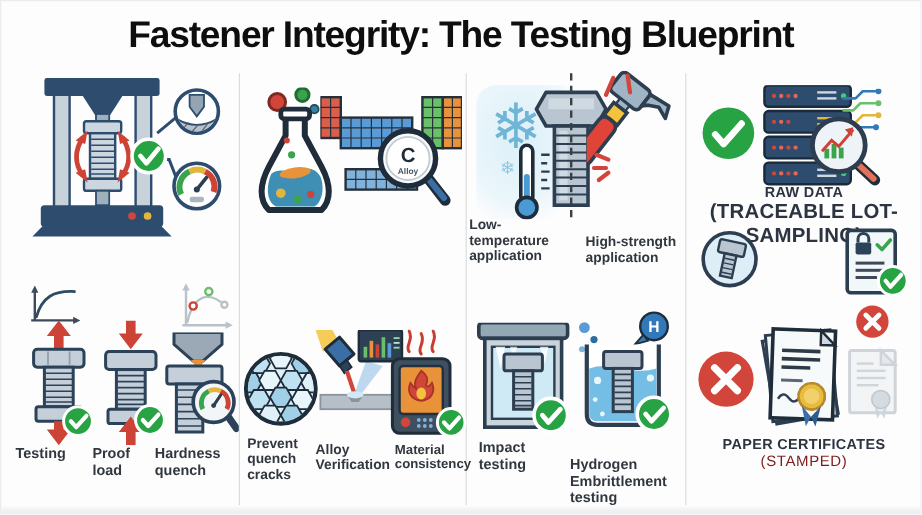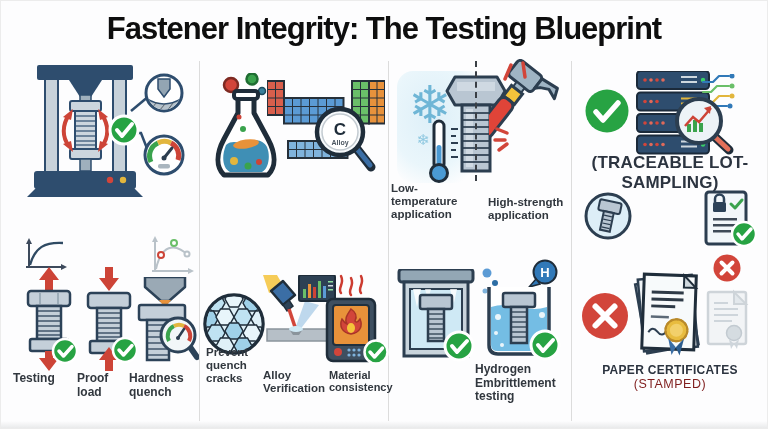--- a/index.html
+++ b/index.html
@@ -286,21 +286,21 @@
     <circle cx="34" cy="77" r="1.6" fill="#7fb3dc"></circle>
       <circle cx="24" cy="82" r="1.6" fill="#7fb3dc"></circle>
     <circle cx="29" cy="82" r="1.6" fill="#7fb3dc"></circle>
       <circle cx="34" cy="82" r="1.6" fill="#7fb3dc"></circle>
     <g>
       <circle cx="51" cy="79" r="11.5" fill="#27a343" stroke="#ffffff" stroke-width="2.5"></circle>
       <path d="M45,79 l4.5,5 l8,-9" fill="none" stroke="#ffffff" stroke-width="3.5" stroke-linecap="round" stroke-linejoin="round"></path>
     </g>
   </svg>
 
-  <div class="lbl mid" style="left:205px;top:345px;width:62px">Prevent quench cracks</div>
+  <div class="lbl mid" style="left:205px;top:363px;width:62px">Prevent quench cracks</div>
   <div class="lbl mid" style="left:262px;top:368px;width:70px">Alloy Verification</div>
   <div class="lbl small" style="left:328px;top:368px;width:58px">Material consistency</div>
 
   <div class="coldwash"></div>
 
   <svg class="abs" style="left:398px;top:70px" width="62" height="64" viewBox="0 0 62 64">
     <text x="31" y="52" text-anchor="middle" font-size="52" fill="#6fb6d6" font-family="DejaVu Sans">❄</text>
   </svg>
 
   <svg class="abs" style="left:414px;top:116px" width="52" height="66" viewBox="0 0 52 66">
@@ -407,21 +407,22 @@
       <circle cx="66" cy="76" r="2.5"></circle>
         <circle cx="25" cy="86" r="2"></circle>
         <circle cx="60" cy="87" r="2"></circle>
     </g>
     <g>
       <circle cx="68" cy="86" r="14" fill="#27a343" stroke="#ffffff" stroke-width="3"></circle>
       <path d="M61,86 l5,6 l10,-11" fill="none" stroke="#ffffff" stroke-width="4" stroke-linecap="round" stroke-linejoin="round"></path>
     </g>
   </svg>
 
-  <div class="lbl" style="left:474px;top:362px;width:96px">Hydrogen Embrittlement testing</div>
+  <div class="lbl" style="left:398px;top:366px;width:72px">Impact testing</div>
+  <div class="lbl" style="left:474px;top:380px;width:96px">Hydrogen Embrittlement testing</div>
 
   <svg class="abs" style="left:583px;top:87px" width="46" height="46" viewBox="0 0 46 46">
     <circle cx="23" cy="23" r="21.5" fill="#27a343"></circle>
     <path d="M12,24 l7,8 l15,-17" fill="none" stroke="#ffffff" stroke-width="5.5" stroke-linecap="round" stroke-linejoin="round"></path>
   </svg>
 
   <svg class="abs" style="left:634px;top:70px" width="80" height="84" viewBox="0 0 80 84">
     <g>
       <rect x="2" y="0" width="72" height="18" rx="3.5" fill="#2e4d6e" stroke="#1b2a3a" stroke-width="2"></rect>
       <circle cx="10" cy="9" r="1.8" fill="#d2453a"></circle>
@@ -478,20 +479,21 @@
     <line x1="42" y1="41" x2="55" y2="53" stroke="#e2705a" stroke-width="5" stroke-linecap="round"></line>
     <circle cx="26" cy="25" r="22" fill="#edf3f7" stroke="#2c3e50" stroke-width="4"></circle>
     <rect x="14" y="28" width="4" height="8" fill="#3aa34d"></rect>
     <rect x="20" y="24" width="4" height="12" fill="#3aa34d"></rect>
     <rect x="26" y="27" width="4" height="9" fill="#3aa34d"></rect>
     <path d="M12,30 L20,21 L26,26 L38,12" fill="none" stroke="#cd4437" stroke-width="2.5"></path>
     <polygon points="38,10 31,12 37,18" fill="#cd4437"></polygon>
   </svg>
 
   <div class="capslbl" style="left:578px;top:152px;width:182px">
+    <span class="l1">RAW DATA</span>
     <span class="l2">(TRACEABLE LOT-SAMPLING)</span>
   </div>
 
   <svg class="abs" style="left:583px;top:191px" width="48" height="48" viewBox="0 0 48 48">
     <circle cx="24" cy="24" r="22" fill="#ddeef7" stroke="#2c3e50" stroke-width="3"></circle>
     <g transform="rotate(12 24 24)">
       <rect x="13" y="9" width="22" height="11" rx="2" fill="#b9c6d2" stroke="#2c3e50" stroke-width="2"></rect>
       <rect x="19" y="20" width="10" height="19" fill="#b9c6d2" stroke="#2c3e50" stroke-width="2"></rect>
       <line x1="20" y1="24" x2="28" y2="24" stroke="#2c3e50" stroke-width="1.2"></line>
       <line x1="20" y1="28" x2="28" y2="28" stroke="#2c3e50" stroke-width="1.2"></line>

